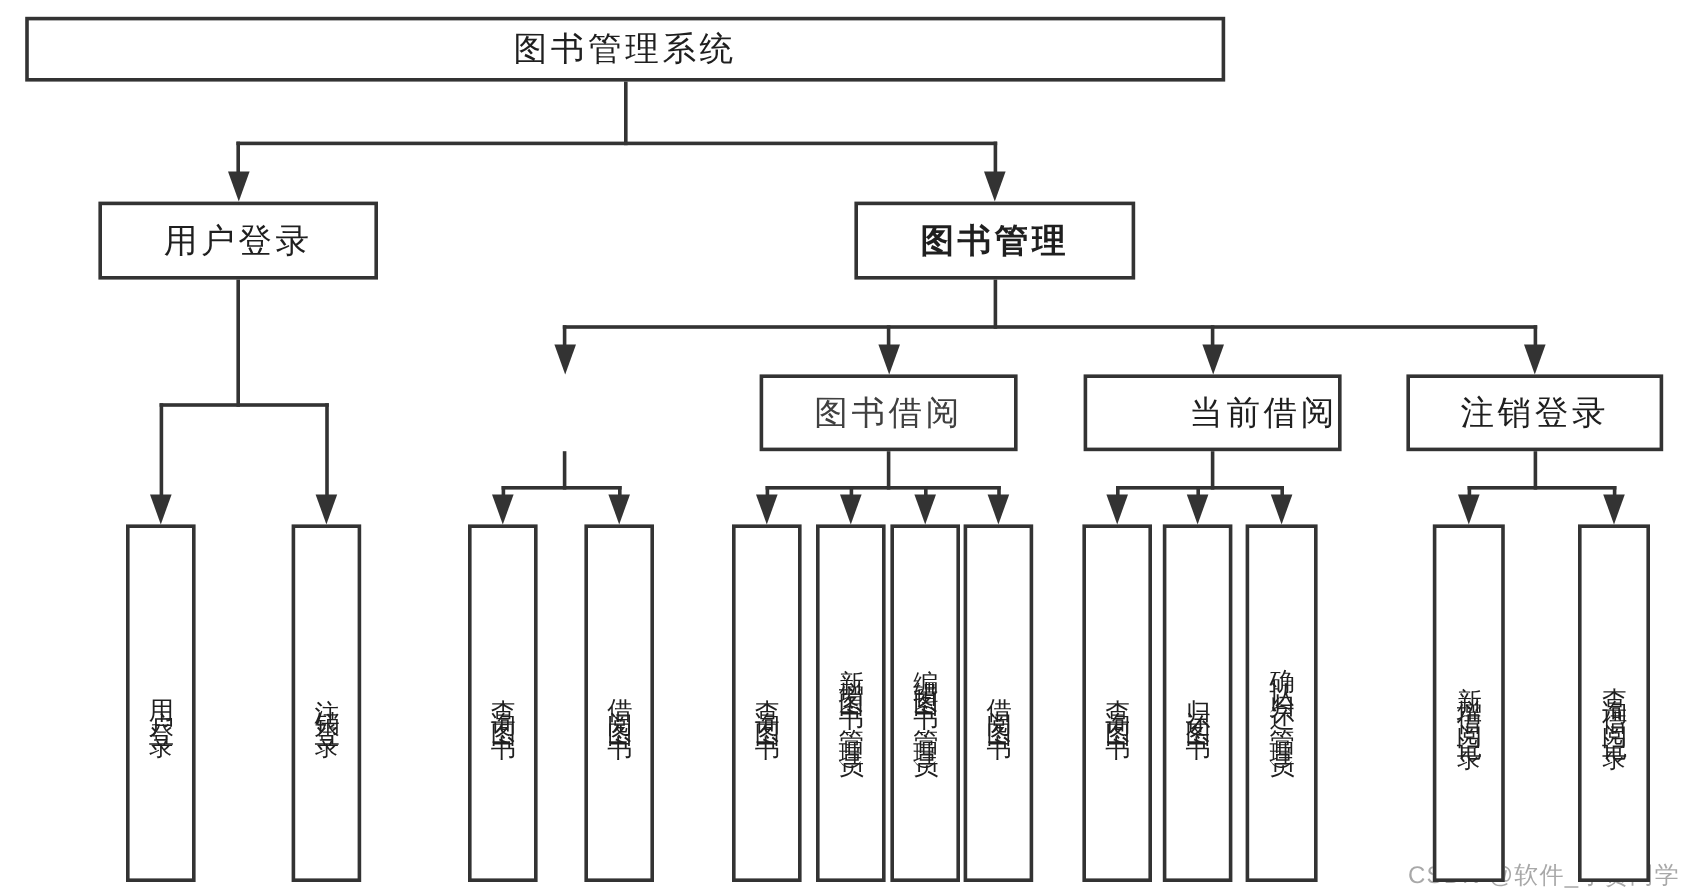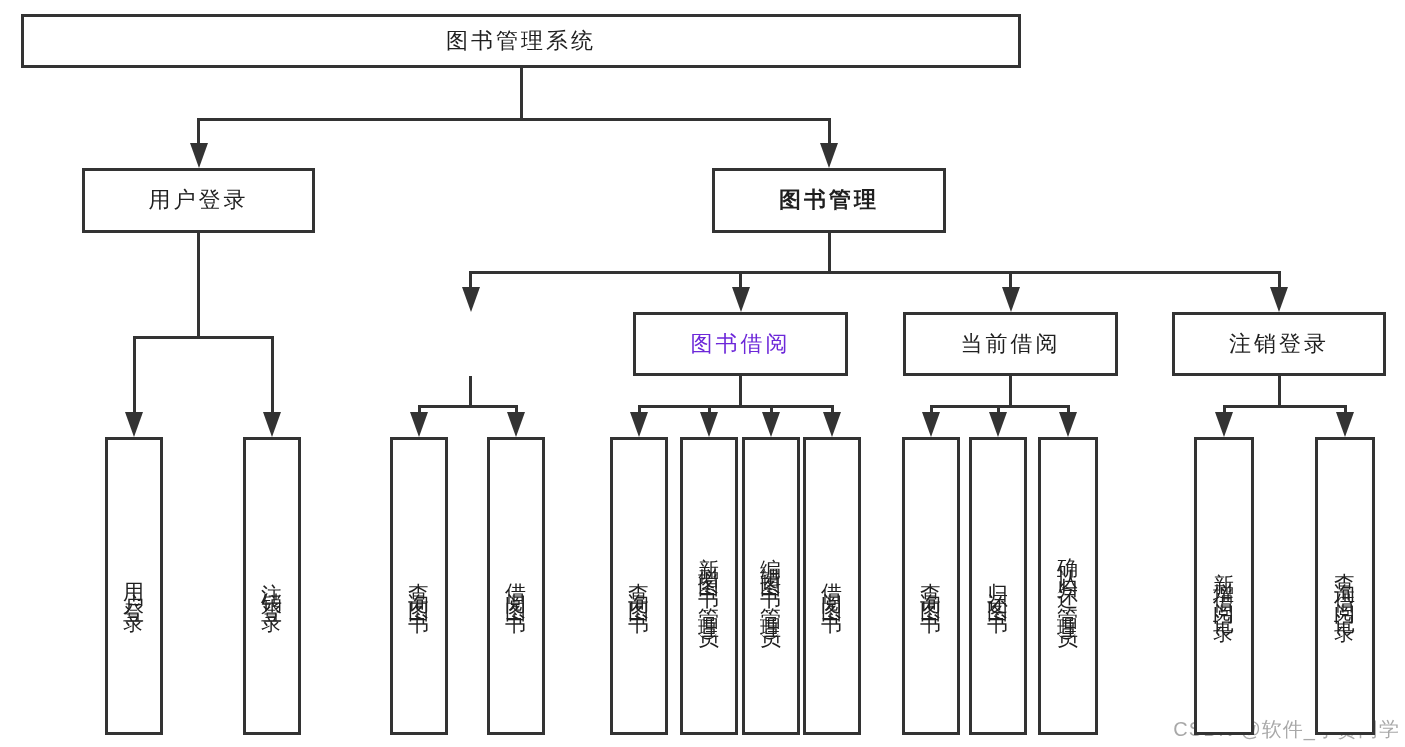--- a/index.html
+++ b/index.html
@@ -14,21 +14,21 @@
   .node {
     position: absolute;
     box-sizing: border-box;
     border: 3px solid #333333;
     background: #ffffff;
     display: flex;
     align-items: center;
     justify-content: center;
   }
   .node .label {
-    font-size: 22px;
+    font-size: 28px;
     color: #1f1f1f;
     letter-spacing: 3px;
     white-space: nowrap;
     line-height: 1.2;
   }
   .node.vertical .label {
     writing-mode: vertical-rl;
     text-orientation: mixed;
     font-size: 21px;
     letter-spacing: 10px;
@@ -60,23 +60,23 @@
 <div class="node horizontal" style="left: 21px; top: 14px; width: 1000px; height: 54px; border-color: rgb(51, 51, 51);">
       <span class="label" style="color: rgb(31, 31, 31);">图书管理系统</span>
     </div>
     <div class="node horizontal" style="left: 82px; top: 168px; width: 233px; height: 65px; border-color: rgb(51, 51, 51);">
       <span class="label" style="color: rgb(31, 31, 31);">用户登录</span>
     </div>
     <div class="node horizontal" style="left: 712px; top: 168px; width: 234px; height: 65px; border-color: rgb(51, 51, 51); font-weight: bold;">
       <span class="label" style="color: rgb(31, 31, 31);">图书管理</span>
     </div>
     <div class="node horizontal" style="left: 633px; top: 312px; width: 215px; height: 64px; border-color: rgb(51, 51, 51);">
-      <span class="label" style="color: #6d28d9;">图书借阅</span>
+      <span class="label" style="color: #404040;">图书借阅</span>
     </div>
-    <div class="node horizontal" style="left: 903px; top: 312px; width: 215px; height: 64px; border-color: rgb(51, 51, 51);">
+    <div class="node horizontal" style="left: 903px; top: 312px; width: 215px; height: 64px; border-color: rgb(51, 51, 51); justify-content: flex-end;">
       <span class="label" style="color: rgb(31, 31, 31);">当前借阅</span>
     </div>
     <div class="node horizontal" style="left: 1172px; top: 312px; width: 214px; height: 64px; border-color: rgb(51, 51, 51);">
       <span class="label" style="color: rgb(31, 31, 31);">注销登录</span>
     </div>
     <div class="node vertical" style="left: 105px; top: 437px; width: 58px; height: 298px; border-color: rgb(51, 51, 51);">
       <span class="label" style="color: rgb(31, 31, 31);">用户登录</span>
     </div>
     <div class="node vertical" style="left: 243px; top: 437px; width: 58px; height: 298px; border-color: rgb(51, 51, 51);">
       <span class="label" style="color: rgb(31, 31, 31);">注销登录</span>

